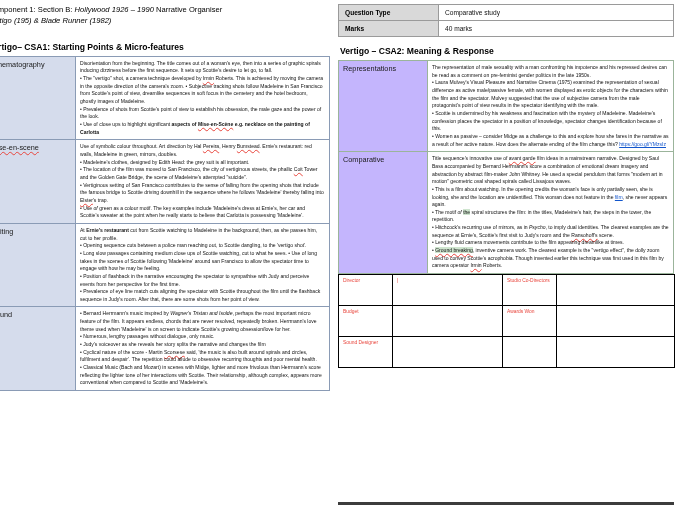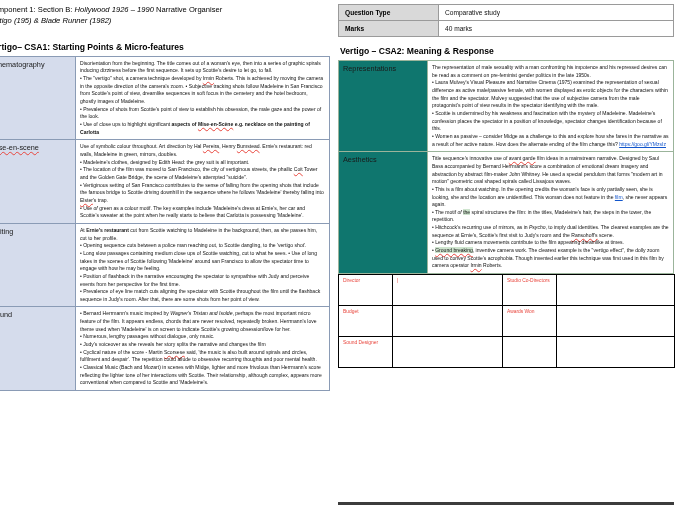--- a/index.html
+++ b/index.html
@@ -118,21 +118,21 @@
     width: 336px;
     table-layout: fixed;
   }
   table.csa2 td {
     border: 1px solid #9bb49b;
     vertical-align: top;
     padding: 3px 4px;
   }
   td.lbl2 {
     width: 89px;
-    background: #0f766e;
+    background: #c4b5fd;
     font-size: 7.3px;
     color: #1a1a1a;
     padding-top: 4px;
     white-space: nowrap;
   }
   td.body2 {
     background: #ffffff;
     font-size: 5.05px;
     line-height: 1.52;
     color: #111;
@@ -257,21 +257,21 @@
         <tr>
           <td class="lbl2">Representations</td>
           <td class="body2">
             <p>The representation of male sexuality with a man confronting his impotence and his repressed desires can be read as a comment on pre-feminist gender politics in the late 1950s.</p>
             <p>• Laura Mulvey's Visual Pleasure and Narrative Cinema (1975) examined the representation of sexual difference as active male/passive female, with women displayed as erotic objects for the characters within the film and the spectator. Mulvey suggested that the use of subjective camera from the male protagonist's point of view results in the spectator identifying with the male.</p>
             <p>• Scottie is undermined by his weakness and fascination with the mystery of Madeleine. Madeleine's confession places the spectator in a position of knowledge, spectator changes identification because of this.</p>
             <p>• Women as passive – consider Midge as a challenge to this and explore how she fares in the narrative as a result of her active nature. How does the alternate ending of the film change this? <span class="lnk">https://goo.gl/YMzsIz</span></p>
           </td>
         </tr>
         <tr>
-          <td class="lbl2">Aesthetics</td>
+          <td class="lbl2">Comparative</td>
           <td class="body2">
             <p>Title sequence's innovative use of <span class="sp">avant garde</span> film ideas in a mainstream narrative. Designed by Saul Bass accompanied by Bernard Herrmann's score a combination of emotional dream imagery and abstraction by abstract film-maker John Whitney. He used a special pendulum that forms "modern art in motion" geometric oval shaped spirals called Lissajous waves.</p>
             <p>• This is a film about watching. In the opening credits the woman's face is only partially seen, she is looking, she and the location are unidentified. This woman does not feature in the <span class="lnk">film</span>, she never appears again.</p>
             <p> • The motif <span class="i">of</span> <span class="hl-green">the</span> spiral structures the film: in the titles, Madeleine's hair, the steps in the tower, the repetition.</p>
             <p>• Hitchcock's recurring use of mirrors, as in <span class="i">Psycho</span>, to imply dual identities. The clearest examples are the sequence at Ernie's, Scottie's first visit to Judy's room and the <span class="sp">Ransohoff's</span> scene.</p>
             <p>• Lengthy fluid camera movements contribute to the film appearing dreamlike at times.</p>
             <p>• <span class="hl-green sp">Ground breaking</span>, inventive camera work. The clearest example is the "vertigo effect", the dolly zoom used to convey Scottie's acrophobia. Though invented earlier this technique was first used in this film by camera operator <span class="sp">Irmin</span> Roberts.</p>
           </td>
         </tr>
       </tbody>

